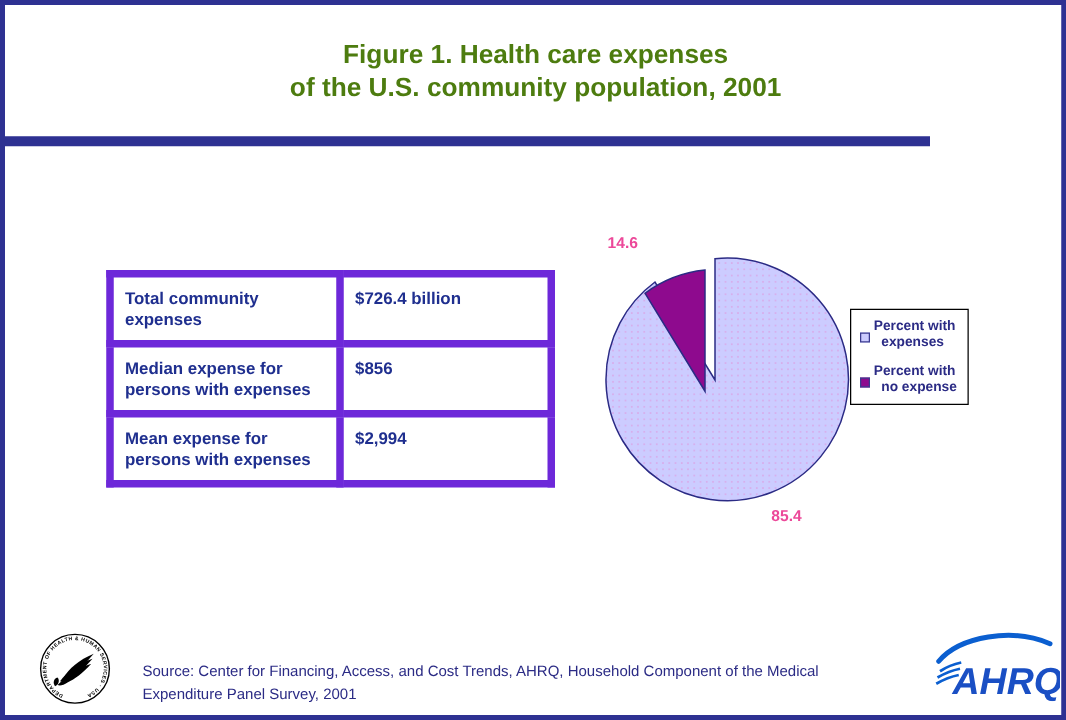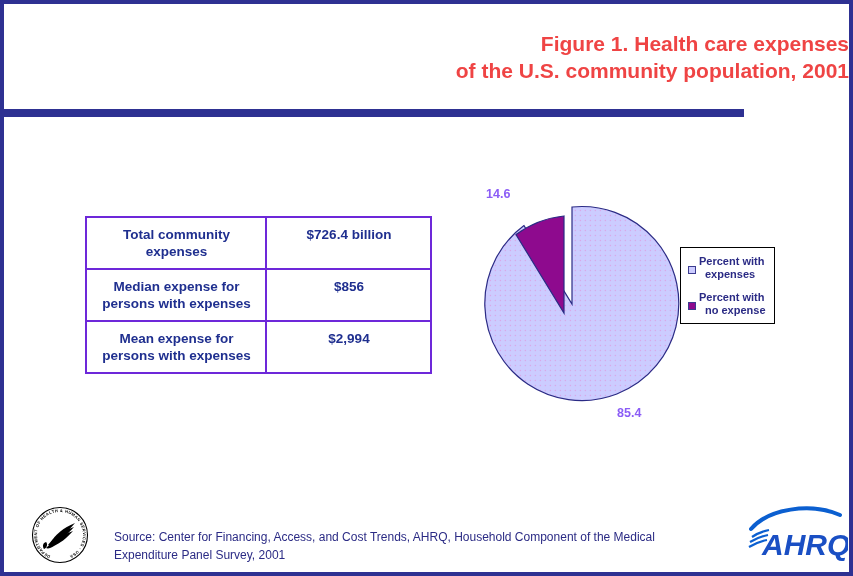--- a/index.html
+++ b/index.html
@@ -17,22 +17,22 @@
     overflow: hidden;
     font-family: "Liberation Sans", sans-serif;
   }
 
   
   #title {
     position: absolute;
     left: 4px;
     top: 26px;
     width: 841px;
-    text-align: right;
-    color: #ef4444;
+    text-align: center;
+    color: #4d7c0f;
     font-size: 21px;
     font-weight: bold;
     line-height: 27px;
     letter-spacing: 0px;
   }
   #title .tline { display: block; white-space: nowrap; }
 
   
   #header-rule {
     position: absolute;
@@ -46,44 +46,43 @@
   
   #facts-table {
     position: absolute;
     left: 81px;
     top: 212px;
     width: 307px;
     border-collapse: collapse;
     table-layout: fixed;
   }
   #facts-table td {
-    border: 2px solid #6d28d9;
+    border: 6px solid #6d28d9;
     color: #1f2f8f;
     font-size: 13.5px;
     font-weight: bold;
     line-height: 17px;
     padding: 8px 8px 8px 9px;
     vertical-align: top;
-    text-align: center;
   }
   #facts-table td.c-label { width: 161px; }
   #facts-table td.c-value { width: 146px; }
 
   
   #pie-wrap {
     position: absolute;
     left: 455px;
     top: 170px;
     width: 240px;
     height: 250px;
   }
   #pie-svg { display: block; }
   .pie-label {
     position: absolute;
-    color: #8b5cf6;
+    color: #ec4899;
     font-size: 12.5px;
     font-weight: bold;
     white-space: nowrap;
   }
   #lbl-nox { left: 27px; top: 13px; }
   #lbl-exp { left: 158px; top: 204px; margin-top: 28px; }
 
   
   #legend {
     position: absolute;

